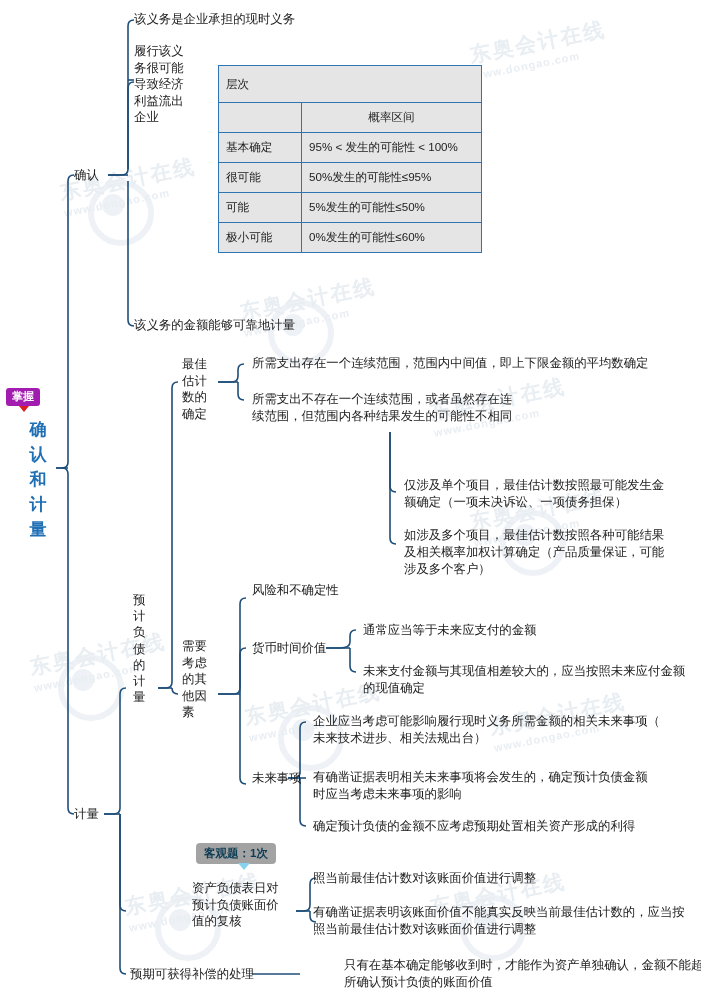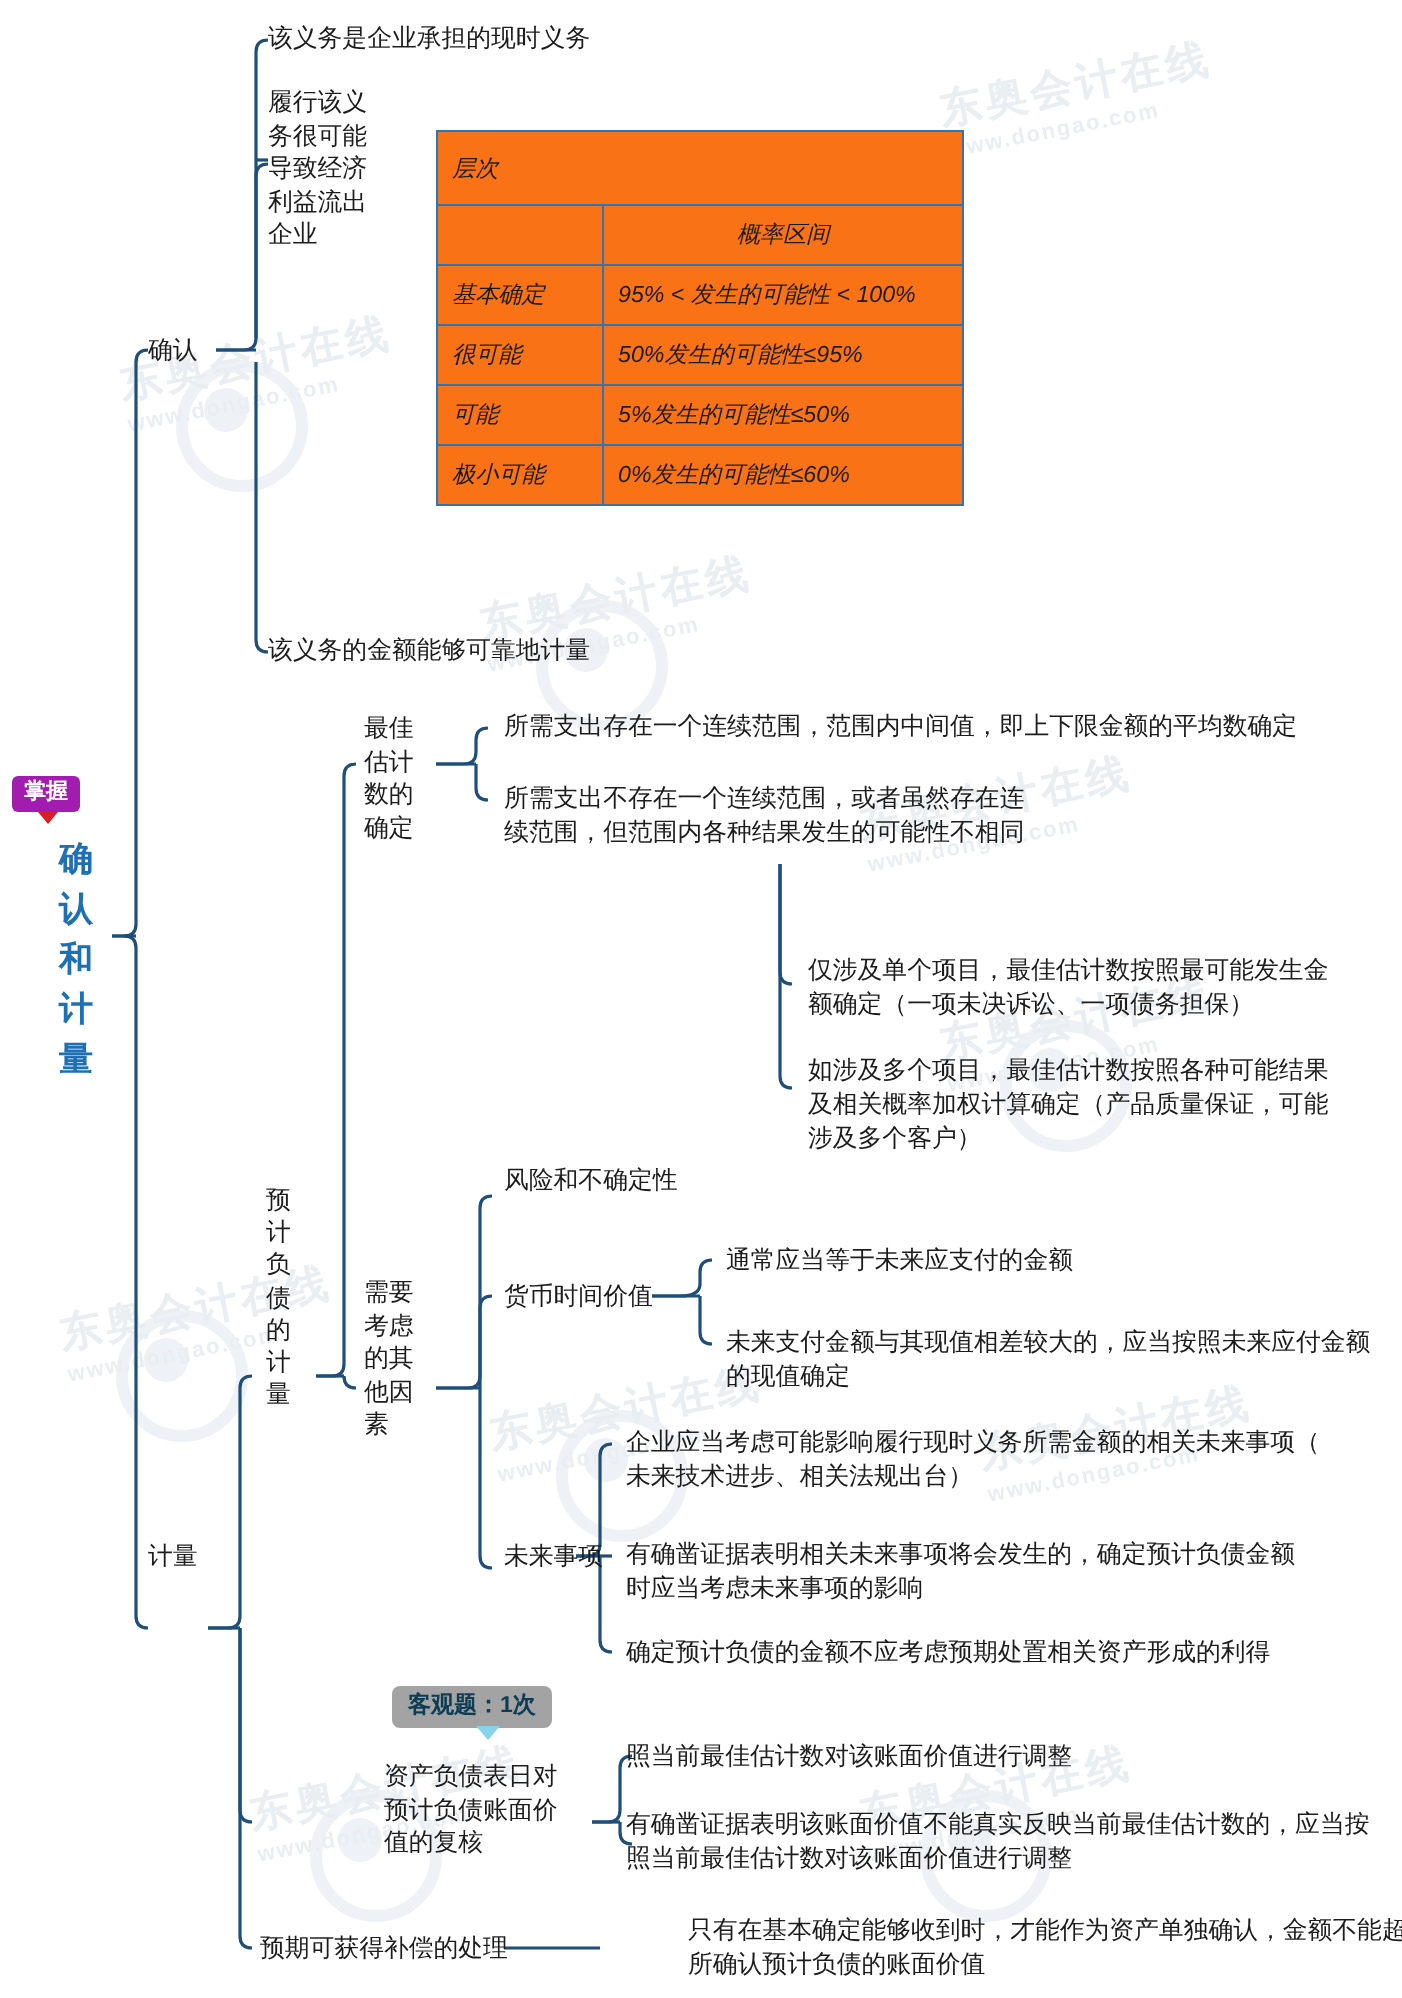--- a/index.html
+++ b/index.html
@@ -119,22 +119,21 @@
     border-collapse:collapse;
     background:#fff;
   }
   #prob-table td{
     border:1.4px solid #2e75b6;
     font-size:11.6px;
     color:#1c1c1c;
     padding:5px 7px;
     height:19px;
     vertical-align:middle;
-    background:#f97316;
-    font-style:italic;
+    background:#e5e5e5;
   }
   #prob-table td.lbl{width:68px;}
   #prob-table td.ctr{text-align:center;}
   #prob-table td.span{height:26px;}
 </style>
 </head>
 <body>
 
 <div id="root">
 
@@ -284,21 +283,21 @@
       <td class="lbl">可能</td>
       <td>5%发生的可能性≤50%</td>
     </tr>
     <tr>
       <td class="lbl">极小可能</td>
       <td>0%发生的可能性≤60%</td>
     </tr>
   </tbody>
     </table>
 
-  <div class="node" style="left:74px;top:770px;">计量</div>
+  <div class="node" style="left:74px;top:806px;">计量</div>
 
   <div class="vstack" style="left:133px;top:592px;width:16px;line-height:16.2px;">
     <div>预</div>
     <div>计</div>
     <div>负</div>
     <div>债</div>
     <div>的</div>
     <div>计</div>
     <div>量</div>
   </div>

